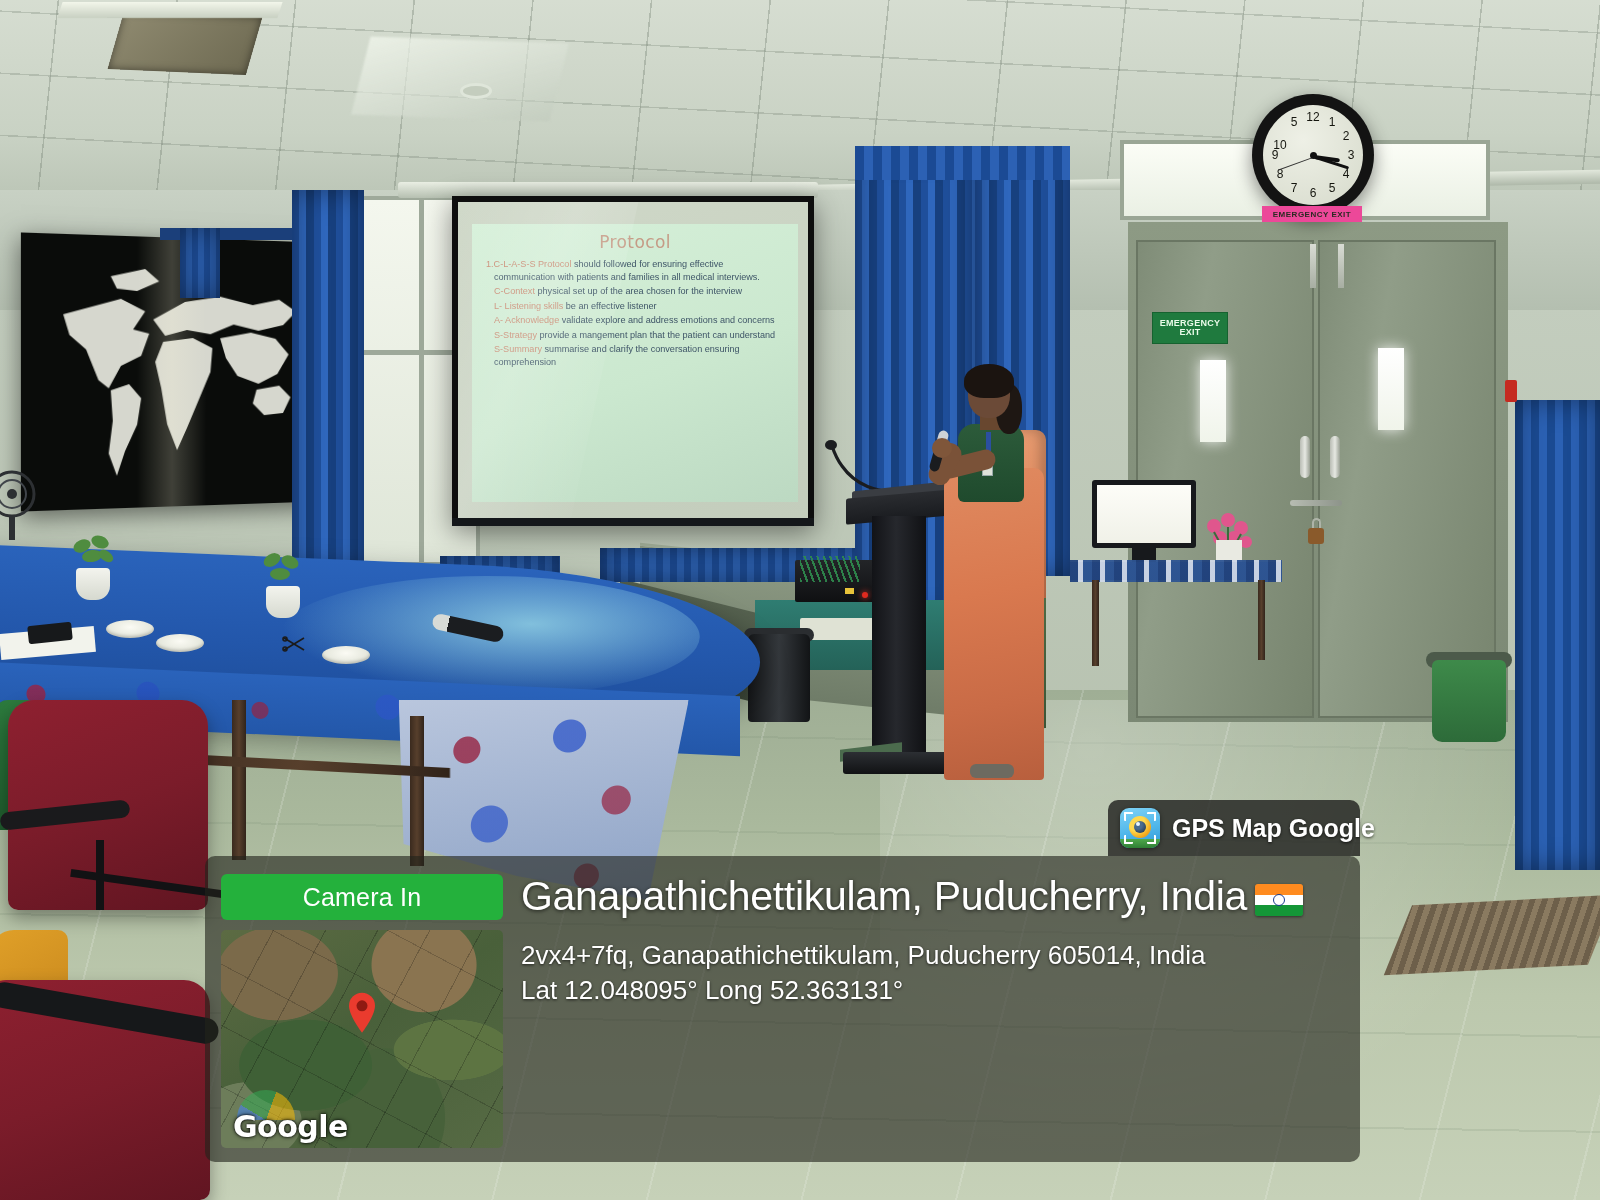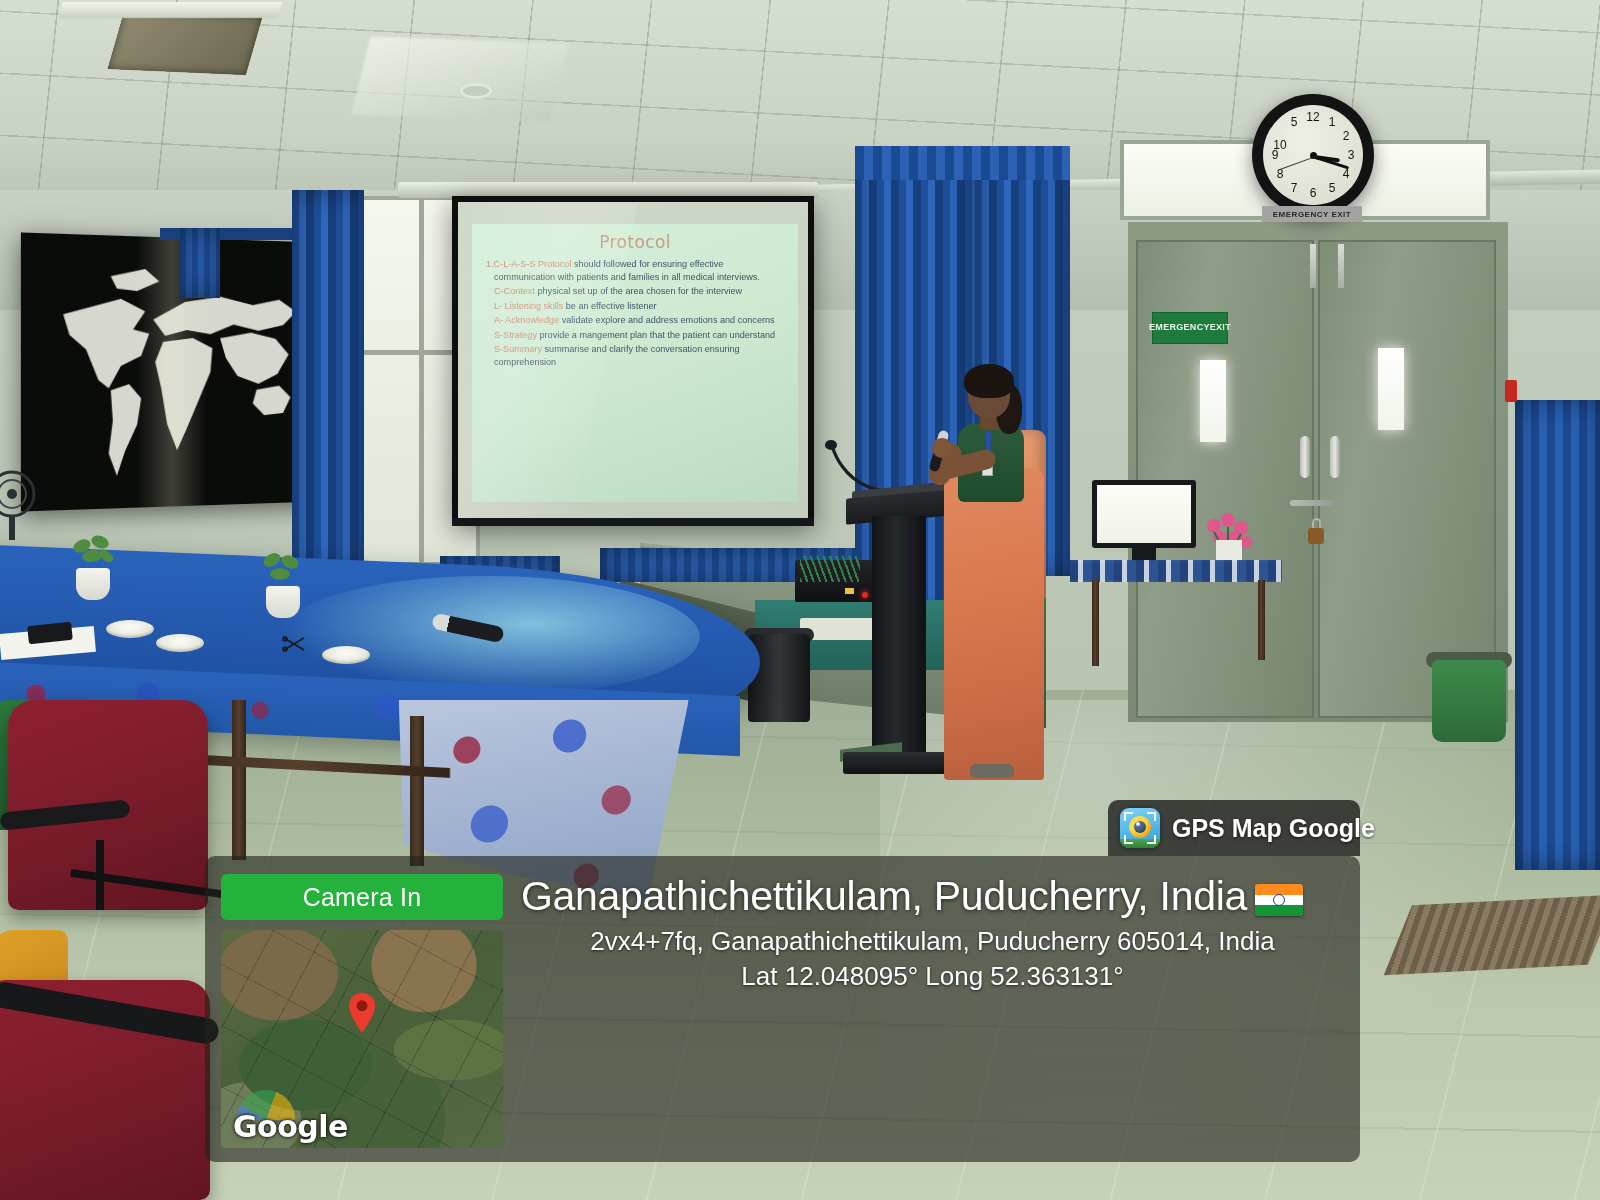--- a/index.html
+++ b/index.html
@@ -369,21 +369,21 @@
     position:absolute; left: 1312px; top: 518px; width: 9px; height: 12px;
     border: 2.5px solid #aeb4a8; border-bottom: none; border-radius: 6px 6px 0 0;
   }
   .door-slide-top {
     position:absolute; top: 244px; width: 6px; height: 44px;
     background: linear-gradient(180deg,#d9dcd4,#a7aea2);
   }
   .exit-sign {
     position:absolute; left: 1152px; top: 312px; width: 76px; height: 32px;
     background: #1f7a3e; border: 1px solid #16622f;
-    display:flex; flex-direction:row; align-items:center; justify-content:center;
+    display:flex; flex-direction:column; align-items:center; justify-content:center;
     color:#eafbe9; font-size: 9px; font-weight: bold; letter-spacing:.3px; line-height:1.05;
     font-family:"Liberation Sans", sans-serif;
   }
   .fire-alarm { position:absolute; left:1505px; top:380px; width:12px; height:22px; background:#c52a20; border-radius:2px; }
 
   
   .clock {
     position:absolute; left: 1252px; top: 94px; width: 122px; height: 122px;
     border-radius: 50%;
     background: #131313;
@@ -401,21 +401,21 @@
   .clock-num span { position:absolute; transform: translate(-50%,-50%); }
   .hand {
     position:absolute; background:#101010; transform-origin: 50% 100%; border-radius: 2px;
   }
   .hand-h { left: 49px; top: 26px; width: 4px; height: 26px; transform: rotate(98deg); }
   .hand-m { left: 49.5px; top: 16px; width: 3px; height: 36px; transform: rotate(108deg); }
   .hand-s { left: 50px; top: 14px; width: 1.4px; height: 38px; background:#333; transform: rotate(250deg); }
   .clock-pin { position:absolute; left: 47px; top: 47px; width: 7px; height: 7px; background:#101010; border-radius:50%; }
   .clock-exit-plate {
     position:absolute; left: 1262px; top: 206px; width: 100px; height: 16px;
-    background: #a3a3a3; color:#2a2a22; font-size: 8px; font-weight:bold;
+    background: #ec4899; color:#2a2a22; font-size: 8px; font-weight:bold;
     display:flex; align-items:center; justify-content:center; letter-spacing:.5px;
   }
 
   
   .table-top {
     position: absolute; left: -60px; top: 560px; width: 820px; height: 170px;
     background: linear-gradient(180deg,#2a63bb 0%, #2357ab 50%, #1c4b96 100%);
     border-radius: 0 300px 300px 0 / 0 90px 90px 0;
     box-shadow: 0 10px 28px rgba(0,0,0,.35);
     transform: skewY(2.4deg);
@@ -621,23 +621,22 @@
     background: linear-gradient(180deg, #ff8b1f 0 33.3%, #ffffff 33.3% 66.6%, #149637 66.6% 100%);
     position: relative;
     box-shadow: 0 1px 3px rgba(0,0,0,.5);
   }
   .flag::after {
     content:""; position:absolute; left: 50%; top: 50%;
     width: 10px; height: 10px; transform: translate(-50%,-50%);
     border: 1.6px solid #1a3c8f; border-radius: 50%;
   }
   .gps-sub {
-    font-size: 26px; line-height: 1.32; margin-top: 6px;
+    font-size: 26px; line-height: 1.32; margin-top: 20px;
     text-shadow: 0 1px 3px rgba(0,0,0,.7);
-    text-align: center;
   }
   .gps-line { white-space: nowrap; }
   .gps-addr { white-space: normal; }
 </style>
 </head>
 <body>
 
 <div id="photo">
 
   <div class="wall-back"></div>

